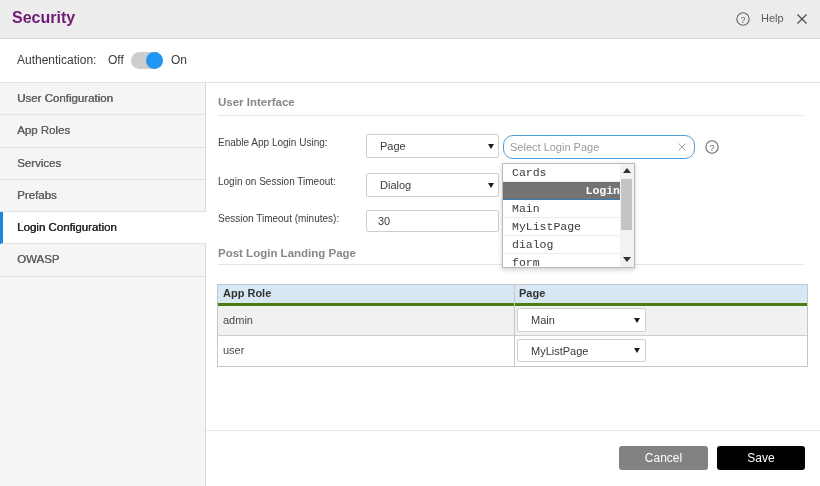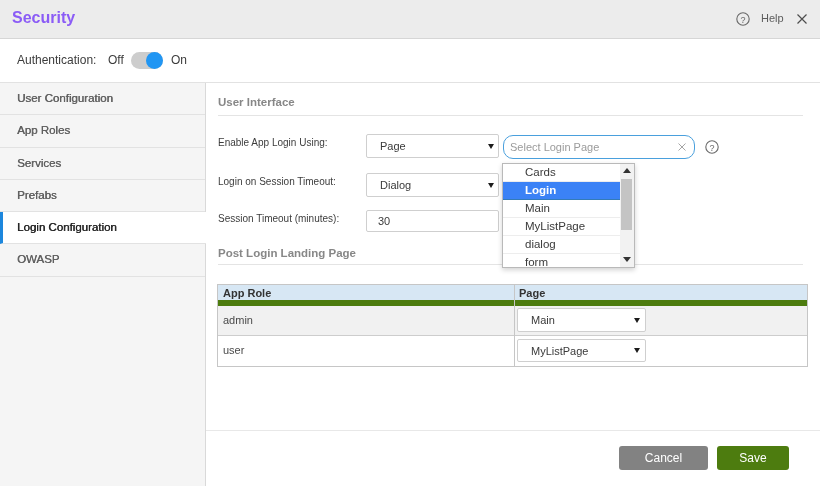--- a/index.html
+++ b/index.html
@@ -2,21 +2,21 @@
 <html><head>
 <meta charset="utf-8">
 <style>
 * { margin:0; padding:0; box-sizing:border-box; }
 html,body { width:820px; height:486px; }
 body { font-family:"Liberation Sans",sans-serif; position:relative; background:#fff; overflow:hidden; }
 .abs { position:absolute; }
 
 
 .header { position:absolute; left:0; top:0; width:820px; height:39px; background:#ececec; border-bottom:1px solid #d6d6d6; }
-.title { position:absolute; left:12px; top:9px; font-size:16px; font-weight:700; color:#8b5cf6; }
+.title { position:absolute; left:12px; top:9px; font-size:16px; font-weight:700; color:#701a75; }
 .help-txt { position:absolute; left:761px; top:12px; font-size:11px; color:#5c5c5c; }
 .hicon { position:absolute; left:736px; top:12px; }
 .xicon { position:absolute; left:796px; top:13px; }
 
 
 .authrow { position:absolute; left:0; top:40px; width:820px; height:43px; background:#fff; border-bottom:1px solid #e2e2e2;text-align:right; }
 .auth-label { position:absolute; left:17px; top:13px; font-size:12px; color:#3c3c3c; }
 .off-label { position:absolute; left:108px; top:13px; font-size:12px; color:#3c3c3c; }
 .on-label { position:absolute; left:171px; top:13px; font-size:12px; color:#3c3c3c; }
 .toggle { position:absolute; left:131px; top:12px; width:32px; height:17px; border-radius:9px; background:#cdcdcd; }
@@ -32,37 +32,37 @@
 .hr { position:absolute; height:1px; background:#e4e4e4; }
 .flabel { position:absolute; font-size:10px; color:#3d3d3d; }
 .sel-box { position:absolute; background:#fff; border:1px solid #cfcfcf; border-radius:2px; font-size:11px; color:#3a3a3a; }
 .sel-box .txt { position:absolute; left:13px; top:50%; transform:translateY(-50%); }
 .caret { position:absolute; right:4px; top:50%; margin-top:-2.5px; width:0; height:0; border-left:3.5px solid transparent; border-right:3.5px solid transparent; border-top:5px solid #1c1c1c; }
 .search-box { position:absolute; left:503px; top:135px; width:192px; height:24px; background:#fff; border:1.5px solid #4aa0dd; border-radius:10px; }
 .search-box .ph { position:absolute; left:6px; top:50%; transform:translateY(-50%); font-size:11px; color:#9b9b9b; }
 
 
 .tbl { position:absolute; left:217px; top:284px; width:591px; height:83px; border:1px solid #c6c6c6; }
-.tbl .th { position:absolute; left:0; top:0; width:100%; height:21px; background:#d7e7f4; border-bottom:6px solid #4d7c0f; }
+.tbl .th { position:absolute; left:0; top:0; width:100%; height:21px; background:#d7e7f4; border-bottom:3px solid #4d7c0f; }
 .tbl .th span { position:absolute; top:2px; font-size:11px; font-weight:700; color:#333; }
 .tbl .row1 { position:absolute; left:0; top:21px; width:100%; height:30px; background:#f1f1f1; border-bottom:1px solid #cdcdcd; }
 .tbl .row2 { position:absolute; left:0; top:51px; width:100%; height:30px; background:#fff; }
 .tbl .cell-txt { position:absolute; left:5px; top:8px; font-size:11px; color:#4a4a4a; }
 .colline { position:absolute; left:296px; top:0; width:1px; height:100%; background:#c6c6c6; }
 
 
 .footer-line { position:absolute; left:206px; top:430px; width:614px; height:1px; background:#e8e8e8; }
 .btn { position:absolute; top:446px; height:24px; border-radius:3px; color:#fff; font-size:12px; text-align:center; line-height:24px; }
 .btn-cancel { left:619px; width:89px; background:#828282; }
-.btn-save { left:717px; width:72px; background:#4d7c0f; }
+.btn-save { left:717px; width:88px; background:#000000; }
 
 
 .ddl { position:absolute; left:502px; top:163px; width:133px; height:105px; background:#fff; border:1px solid #b9b9b9; box-shadow:0 2px 5px rgba(0,0,0,0.18); z-index:10; overflow:hidden; }
-.ddl .item { height:18px; line-height:17px; padding-left:22px; font-size:11.5px; color:#3a3a3a; border-bottom:1px solid #ededed; width:117px; }
-.ddl .item.sel { background:#3b82f6; color:#fff; font-weight:700; border-bottom:1px solid #347bb7; }
+.ddl .item { height:18px; line-height:17px; padding-left:9px; font-size:11.5px; color:#3a3a3a; border-bottom:1px solid #ededed; width:117px;font-family:Liberation Mono, monospace; }
+.ddl .item.sel { background:#737373; color:#fff; font-weight:700; border-bottom:1px solid #347bb7;text-align:right; }
 .sb { position:absolute; right:0; top:0; width:14px; height:103px; background:#f2f2f2; }
 .sb .thumb { position:absolute; left:1px; top:15px; width:11px; height:51px; background:#c4c4c4; }
 .sb .up { position:absolute; left:3px; top:4px; width:0; height:0; border-left:4px solid transparent; border-right:4px solid transparent; border-bottom:5px solid #333; }
 .sb .dn { position:absolute; left:3px; bottom:5px; width:0; height:0; border-left:4px solid transparent; border-right:4px solid transparent; border-top:5px solid #333; }
 </style>
 </head>
 <body>
 
 <div class="header">
   <div class="title">Security</div>

